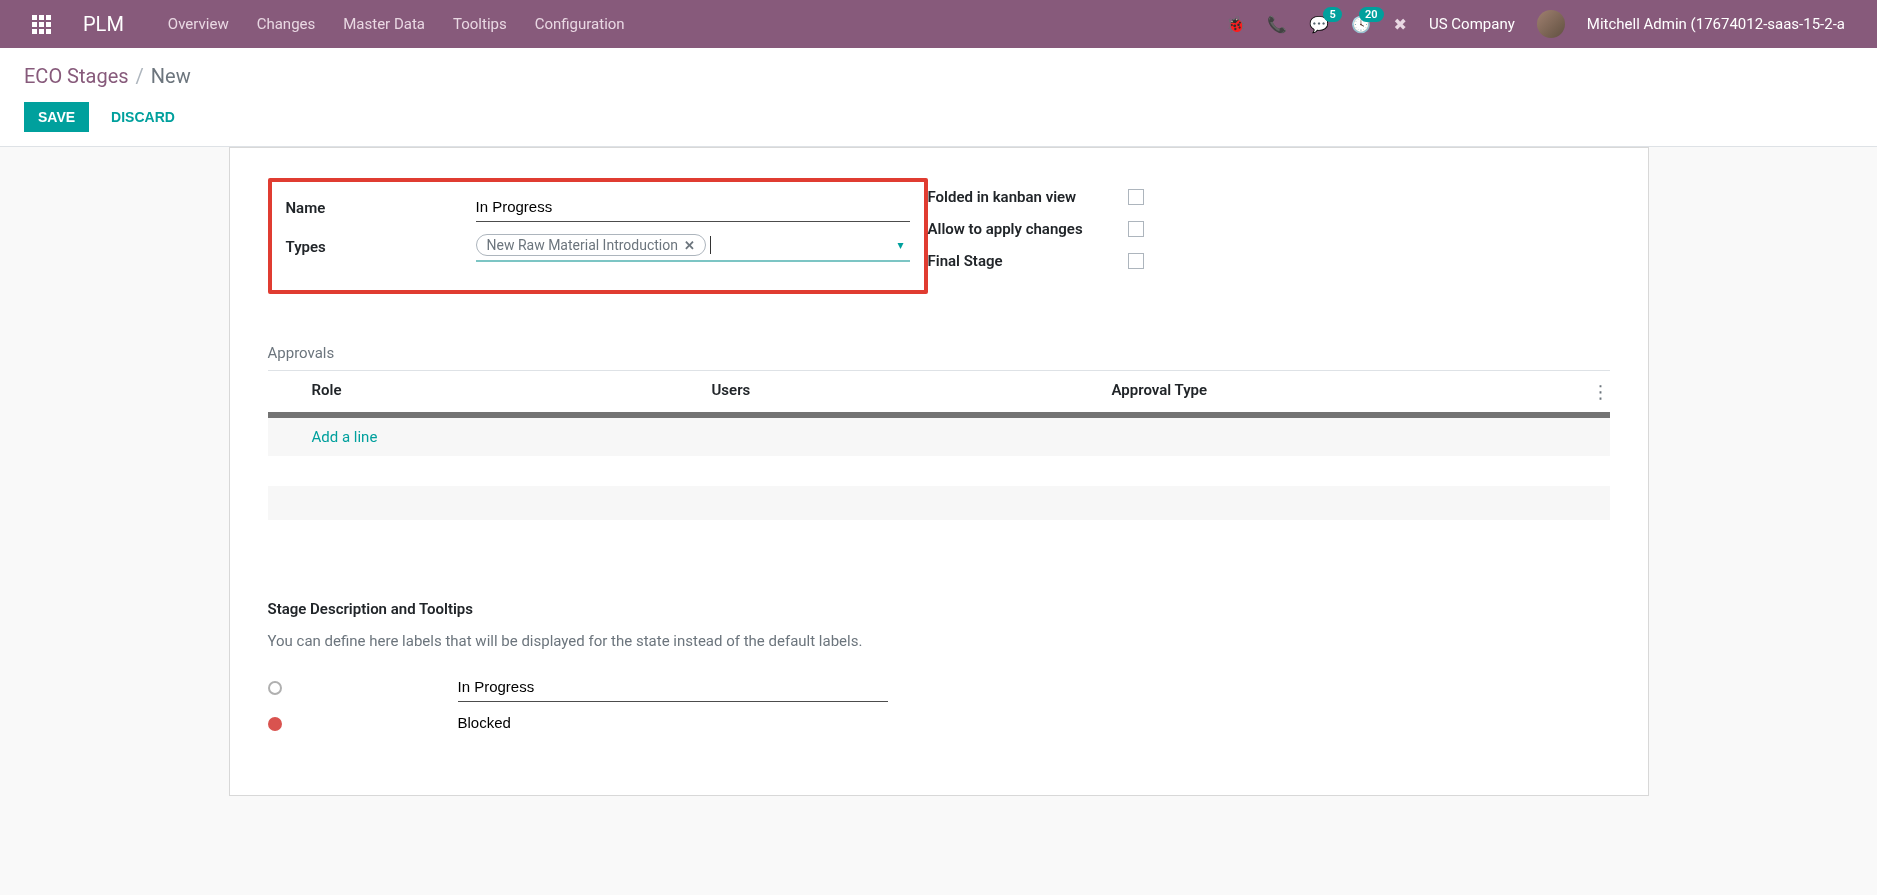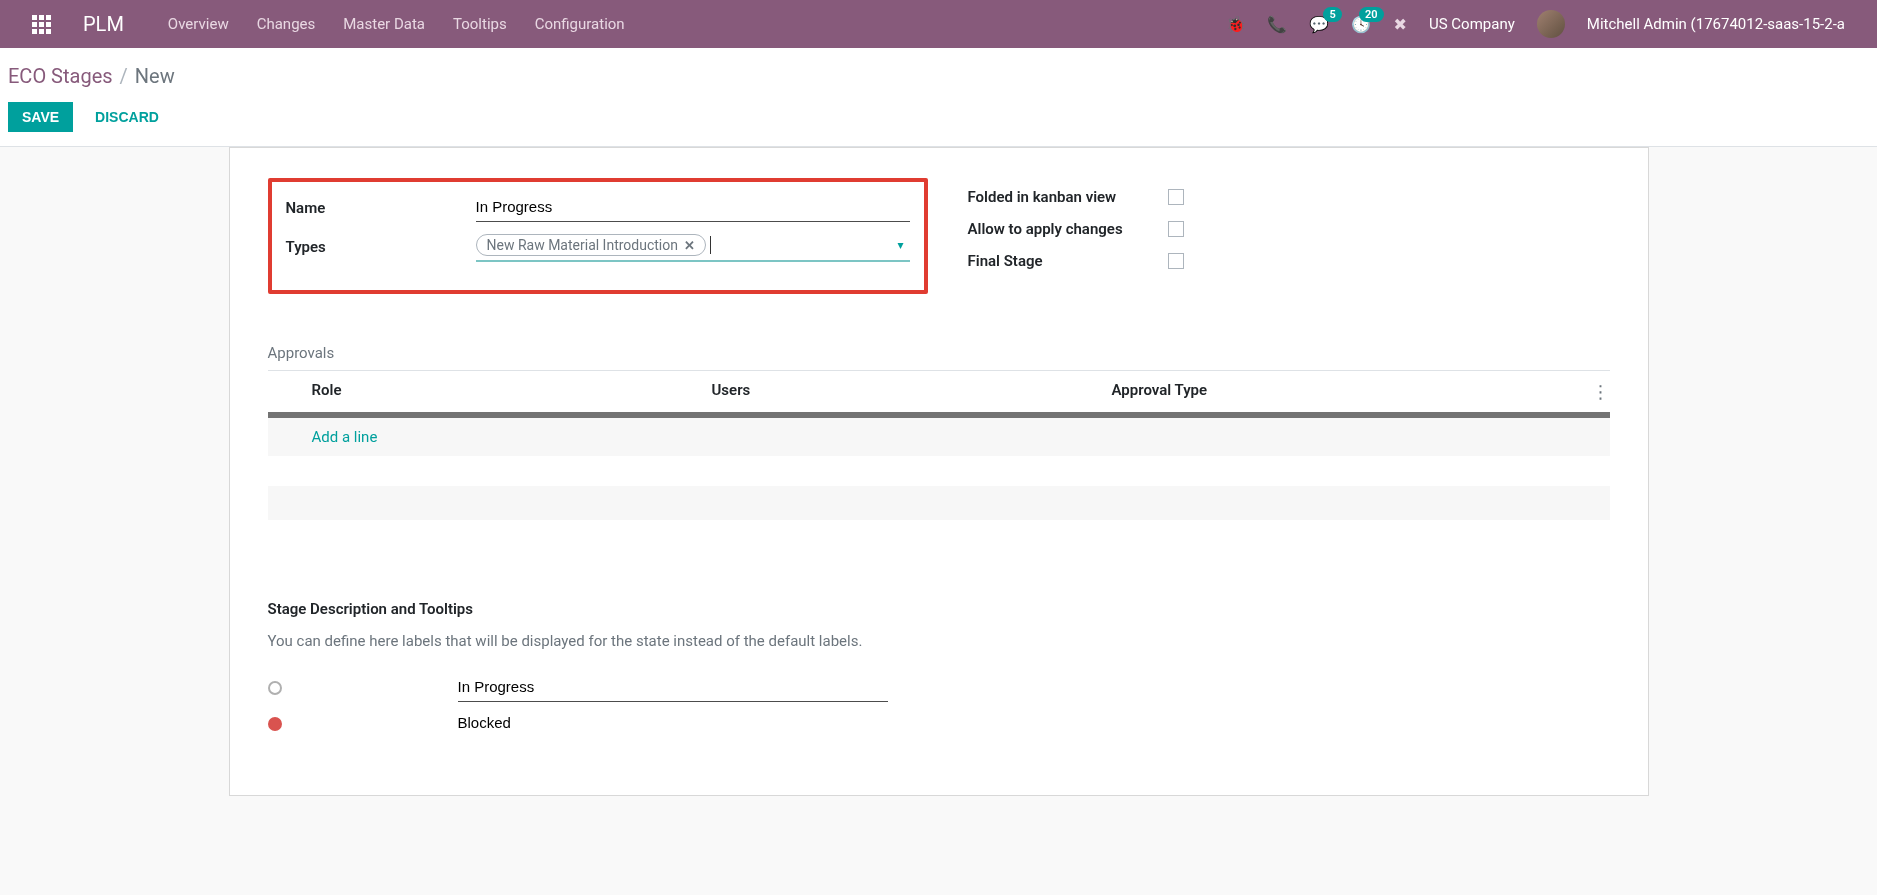--- a/index.html
+++ b/index.html
@@ -14,34 +14,34 @@
 .nav-menu { display: flex; gap: 28px; margin-left: 20px; }
 .nav-item { color: #e9d8e3; font-size: 15px; cursor: pointer; }
 .navbar-right { margin-left: auto; display: flex; align-items: center; gap: 22px; }
 .nav-icon { font-size: 16px; color: #e9d8e3; cursor: pointer; position: relative; }
 .badge { position: absolute; top: -8px; right: -12px; background: #00a09d; color: #fff; border-radius: 10px; padding: 1px 6px; font-size: 11px; font-weight: 600; }
 .company-name { color: #fff; font-size: 15px; }
 .avatar { width: 28px; height: 28px; border-radius: 50%; background: linear-gradient(135deg, #a08070, #605040); display: inline-block; }
 .user-name { color: #fff; font-size: 15px; }
 
 
-.control-panel { background: #fff; padding: 16px 8px 14px; border-bottom: 1px solid #dee2e6; }
+.control-panel { background: #fff; padding: 16px 24px 14px; border-bottom: 1px solid #dee2e6; }
 .breadcrumb { font-size: 20px; margin-bottom: 14px; }
 .breadcrumb .link { color: #875a7b; cursor: pointer; }
 .breadcrumb .sep { color: #adb5bd; margin: 0 2px; }
 .breadcrumb .current { color: #6c757d; }
 .actions { display: flex; align-items: center; gap: 18px; }
 .btn-primary { background: #00a09d; color: #fff; border: none; padding: 7px 14px; font-size: 14px; font-weight: 600; cursor: pointer; }
 .btn-secondary { background: transparent; color: #00a09d; border: none; padding: 7px 4px; font-size: 14px; font-weight: 600; cursor: pointer; }
 
 
 .form-container { padding: 0 20px; }
 .sheet { background: #fff; max-width: 1420px; margin: 0 auto; border: 1px solid #d8d8d8; padding: 30px 38px 50px; }
 
-.form-row-top { display: flex; gap: 40px; margin-bottom: 50px; }
+.form-row-top { display: flex; margin-bottom: 50px; }
 .form-col-left { flex: 0 0 660px; border: 4px solid #e03c31; padding: 12px 14px 18px; border-radius: 2px; }
 .form-col-right { flex: 1; padding-top: 10px; }
 
 .field-row { display: flex; align-items: center; margin-bottom: 10px; }
 .field-label { width: 190px; font-weight: 600; font-size: 15px; color: #212529; }
 .field-value { flex: 1; }
 .text-input { width: 100%; border: none; border-bottom: 1px solid #4c4c4c; font-size: 15px; padding: 4px 0 6px; outline: none; background: transparent; }
 .tags-input { width: 100%; border-bottom: 2px solid #7cc5c4; display: flex; align-items: center; padding: 2px 0 4px; position: relative; }
 .tag { display: inline-flex; align-items: center; border: 1px solid #adb5bd; border-radius: 14px; padding: 2px 10px; font-size: 14px; color: #6c757d; gap: 6px; }
 .tag-remove { font-weight: bold; cursor: pointer; font-size: 13px; }

